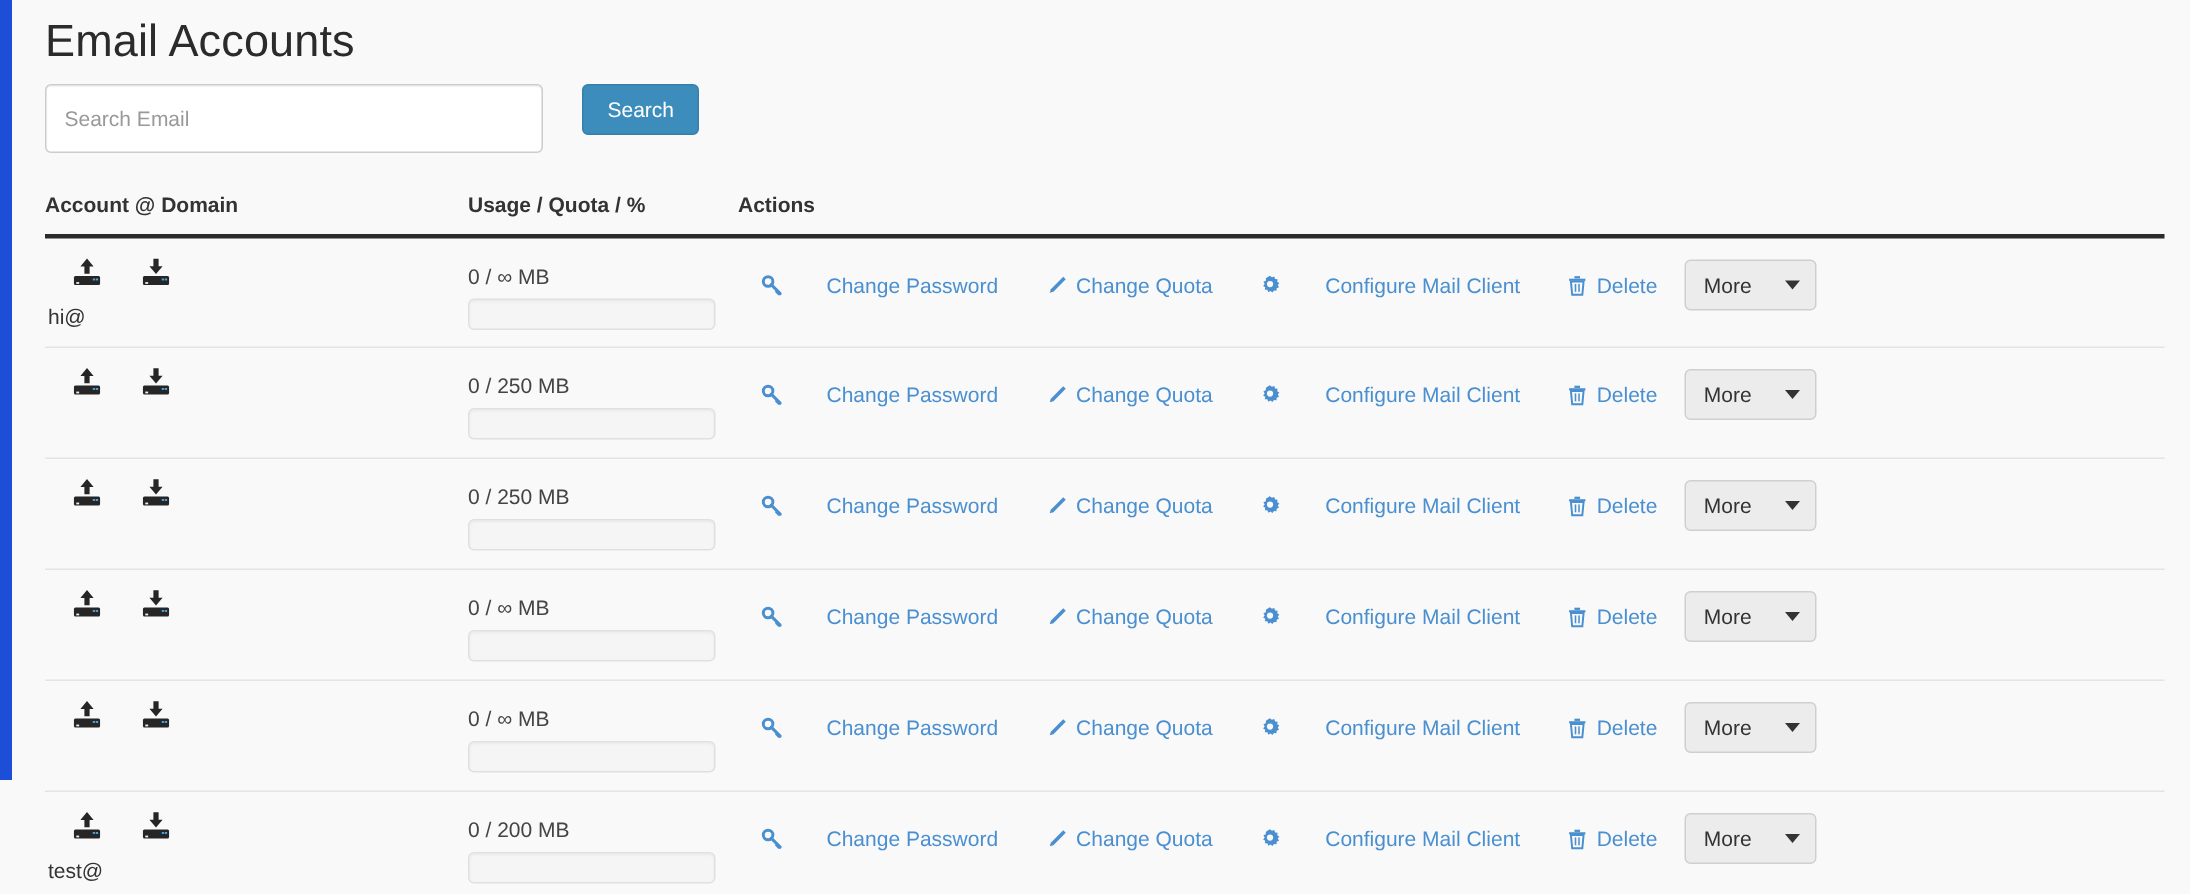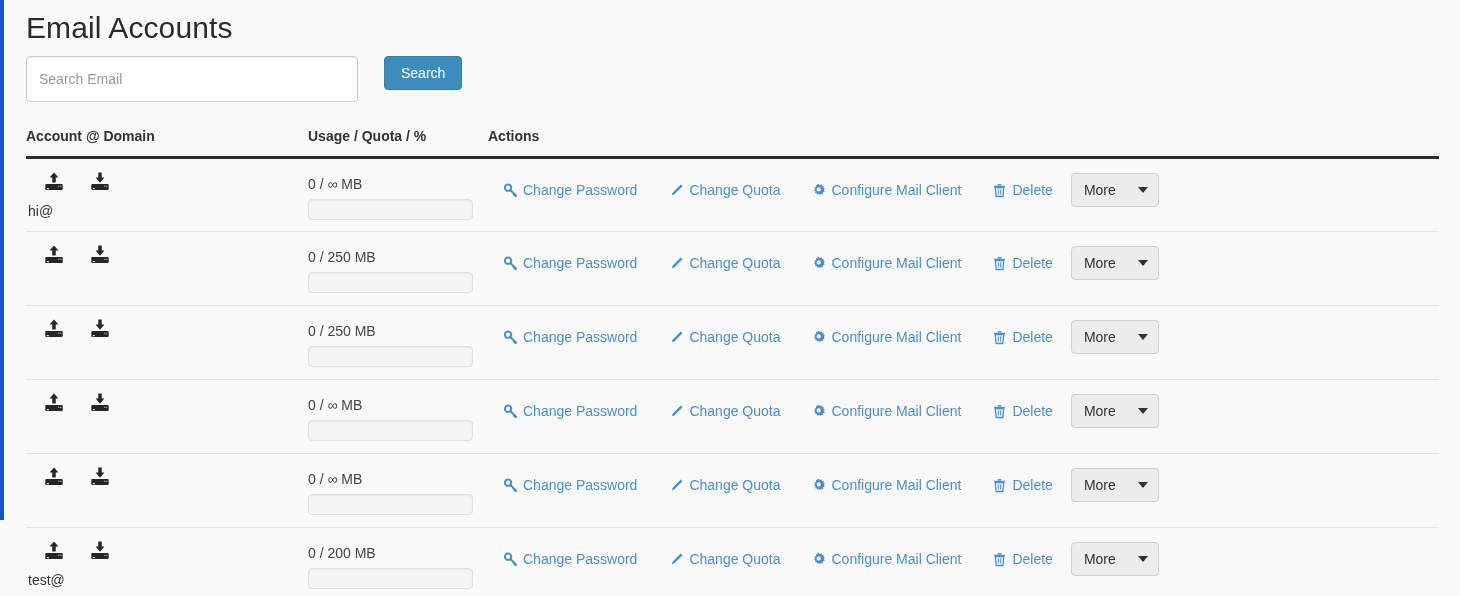--- a/index.html
+++ b/index.html
@@ -16,21 +16,21 @@
     font-family: "Liberation Sans", sans-serif;
     font-size: 14px;
     color: #333333;
     -webkit-font-smoothing: antialiased;
   }
   .page {
     position: relative;
     width: 1460px;
     height: 520px;
     background: #f9f9f9;
-    border-left: 4px solid #1d4ed8;
+    border-left: 8px solid #1d4ed8;
     padding: 0;
   }
   .inner {
     padding: 0 24px 0 22px;
   }
 
   
   .page-title {
     font-size: 30px;
     font-weight: 400;
@@ -205,23 +205,23 @@
   }
   .action-link .ic {
     display: inline-flex;
     align-items: center;
     justify-content: center;
     width: 16px;
     height: 16px;
     margin-right: 5px;
     flex: 0 0 auto;
   }
-  .a-pass  { margin-left: 14px; }
+  .a-pass  { margin-left: 14px; gap: 24px; }
   .a-quota { margin-left: 31px; }
-  .a-conf  { margin-left: 30px; }
+  .a-conf  { margin-left: 30px; gap: 24px; }
   .a-del   { margin-left: 30px; }
 
   .btn-more {
     margin-left: 18px;
     height: 34px;
     min-width: 80px;
     padding: 0 10px 0 12px;
     display: inline-flex;
     align-items: center;
     gap: 22px;

